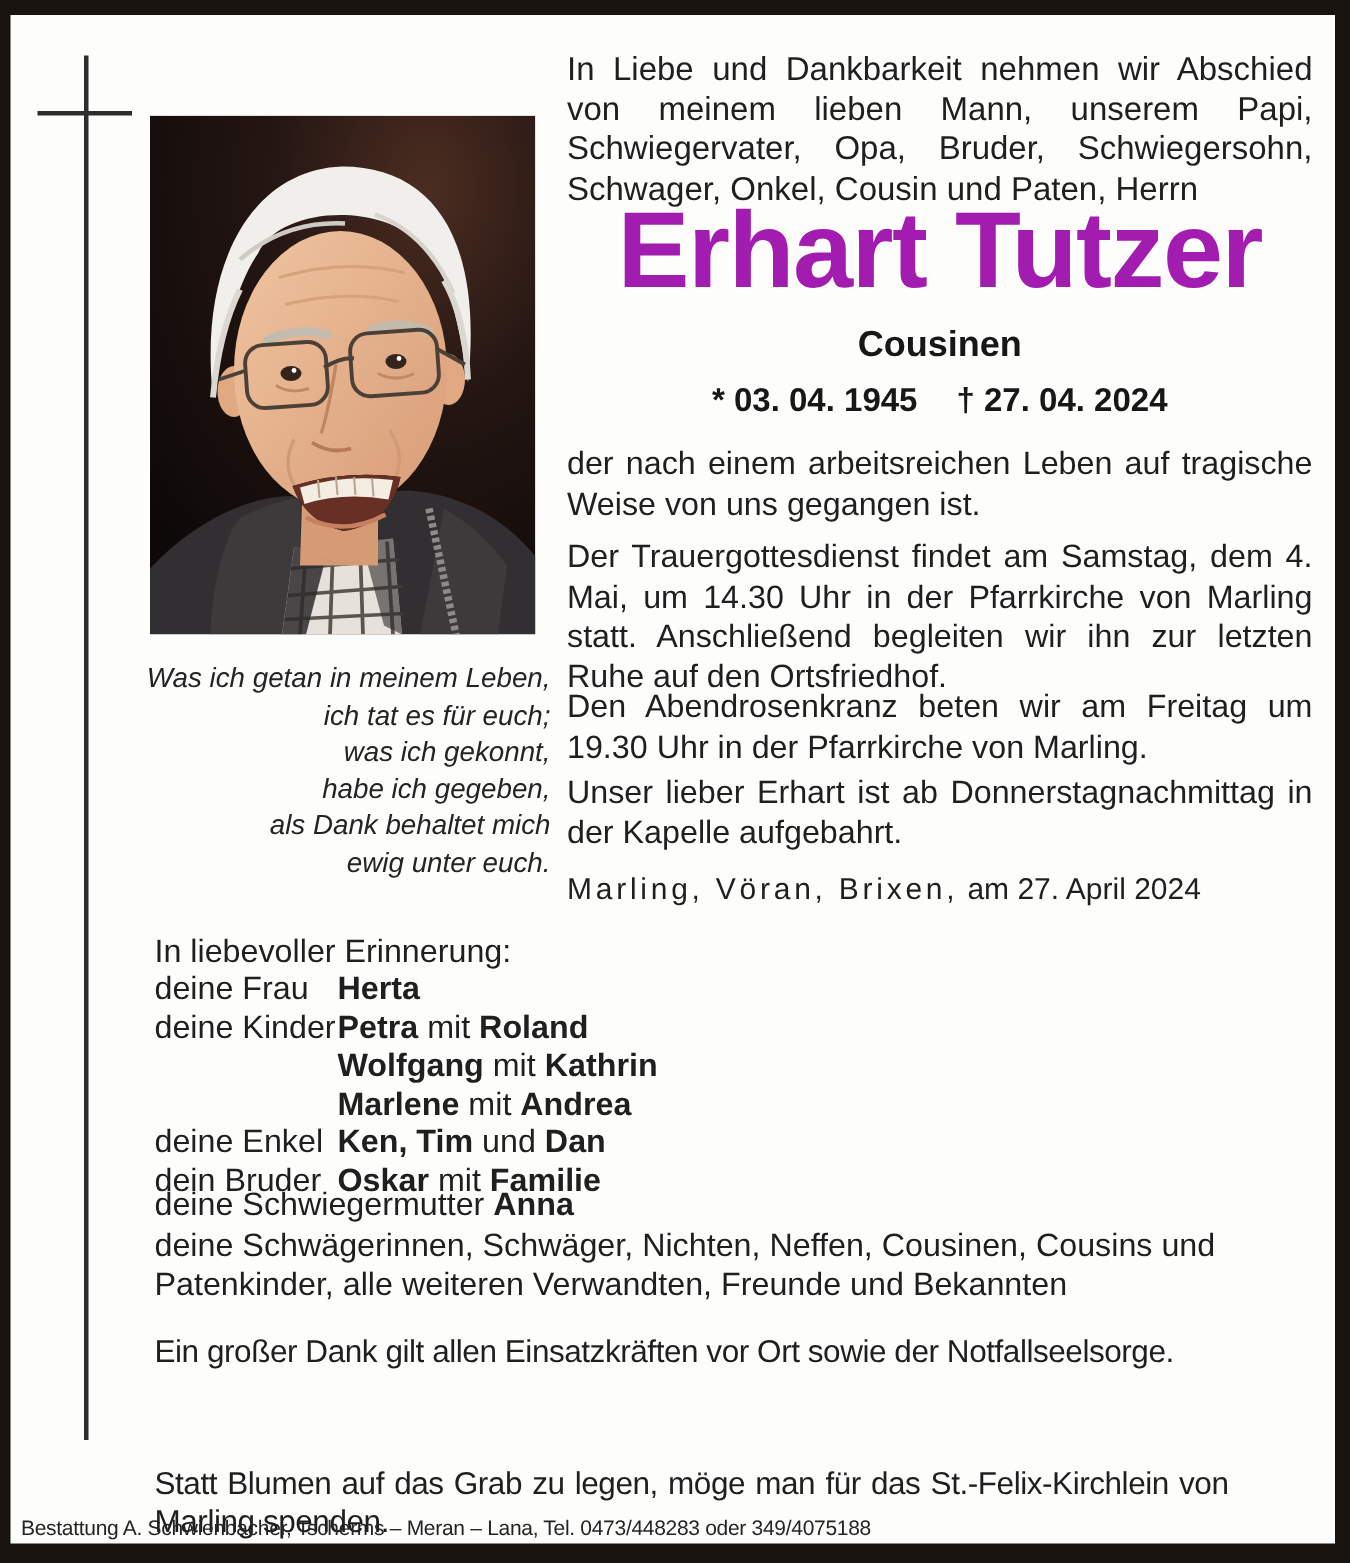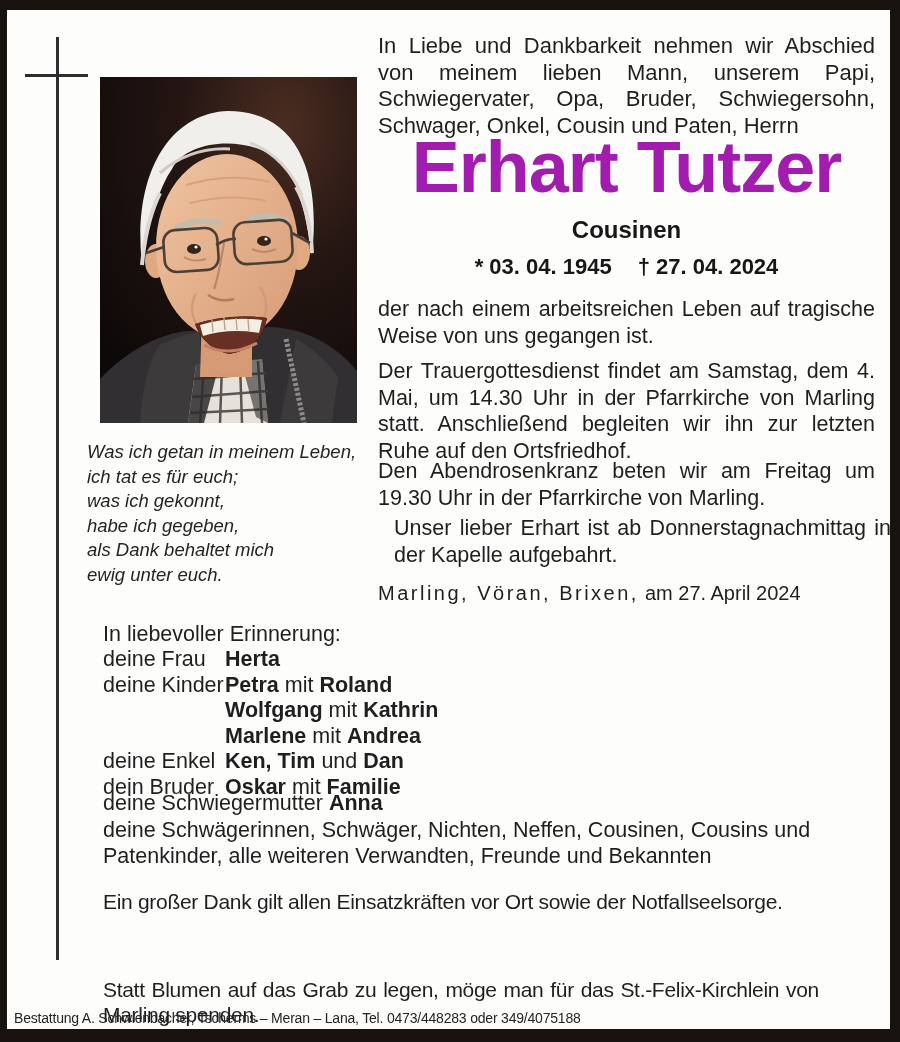--- a/index.html
+++ b/index.html
@@ -14,32 +14,32 @@
 
   
   .cross-v{left:49px;top:27px;width:3px;height:923px;background:#2d2d2d;}
   .cross-h{left:18px;top:64px;width:63px;height:3px;background:#2d2d2d;}
 
   
   .photo{left:93px;top:67px;width:257px;height:346px;overflow:hidden;}
   .photo svg{display:block;}
 
   
-  .verse{left:80px;top:430px;width:280px;text-align:left;
+  .verse{left:80px;top:430px;width:280px;text-align:right;
     font-style:italic;font-size:18.5px;line-height:24.5px;color:#242424;}
 
   
   .rcol{left:371px;width:497px;}
   .intro{top:23px;font-size:22px;line-height:26.5px;text-align:justify;}
   .name{top:128px;font-size:72px;line-height:58px;font-weight:700;text-align:center;letter-spacing:-1px;color:#a21caf;}
   .residence{top:206px;font-size:24px;font-weight:700;text-align:center;color:#171717;}
   .dates{top:244px;font-size:22px;font-weight:700;text-align:center;color:#171717;}
   .dates .death{margin-left:26px;}
   .para{font-size:21.5px;line-height:26.5px;text-align:justify;margin:0;}
-  .p1{top:286px;} .p2{top:348px;} .p3{top:448px;} .p4{top:505px;margin-left:16px;}
+  .p1{top:286px;} .p2{top:348px;} .p3{top:448px;} .p4{top:505px;}
   .dateline{top:572px;font-size:20px;}
   .dateline .places{letter-spacing:2.5px;}
   .dateline .date{margin-left:6px;}
 
   
   .fam-title{left:96px;top:612px;font-size:21.5px;}
   .fam-rows{left:96px;top:637px;width:720px;display:grid;
     grid-template-columns:122px 1fr;font-size:21.5px;line-height:25.5px;}
   .b{font-weight:700;}
   .mil{left:96px;top:781px;font-size:21.5px;}

